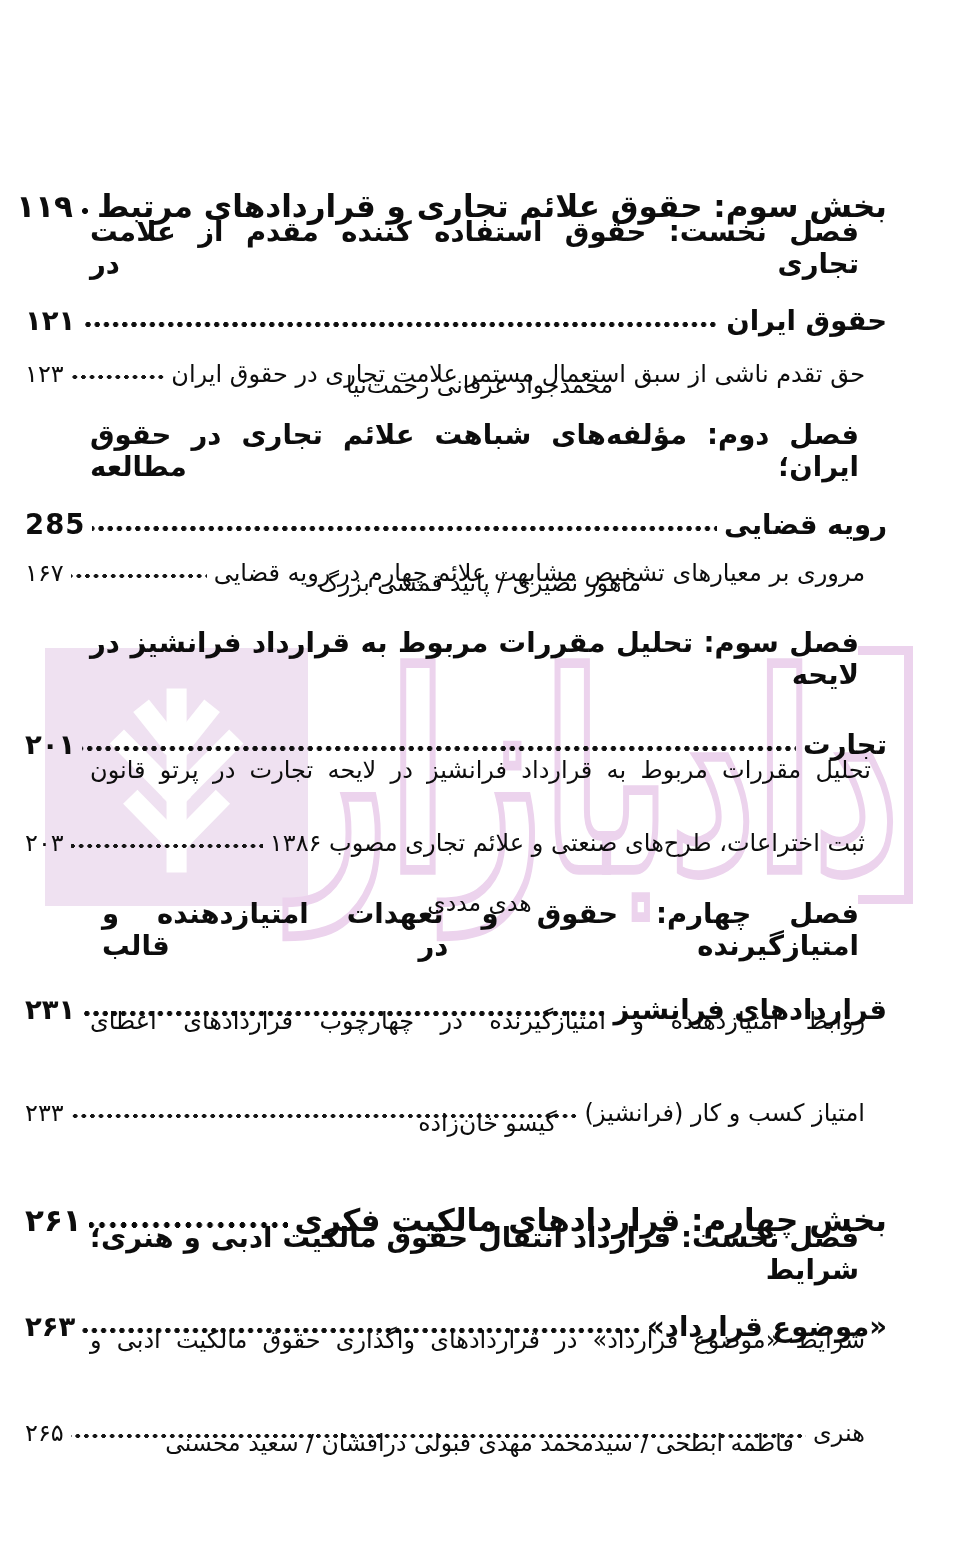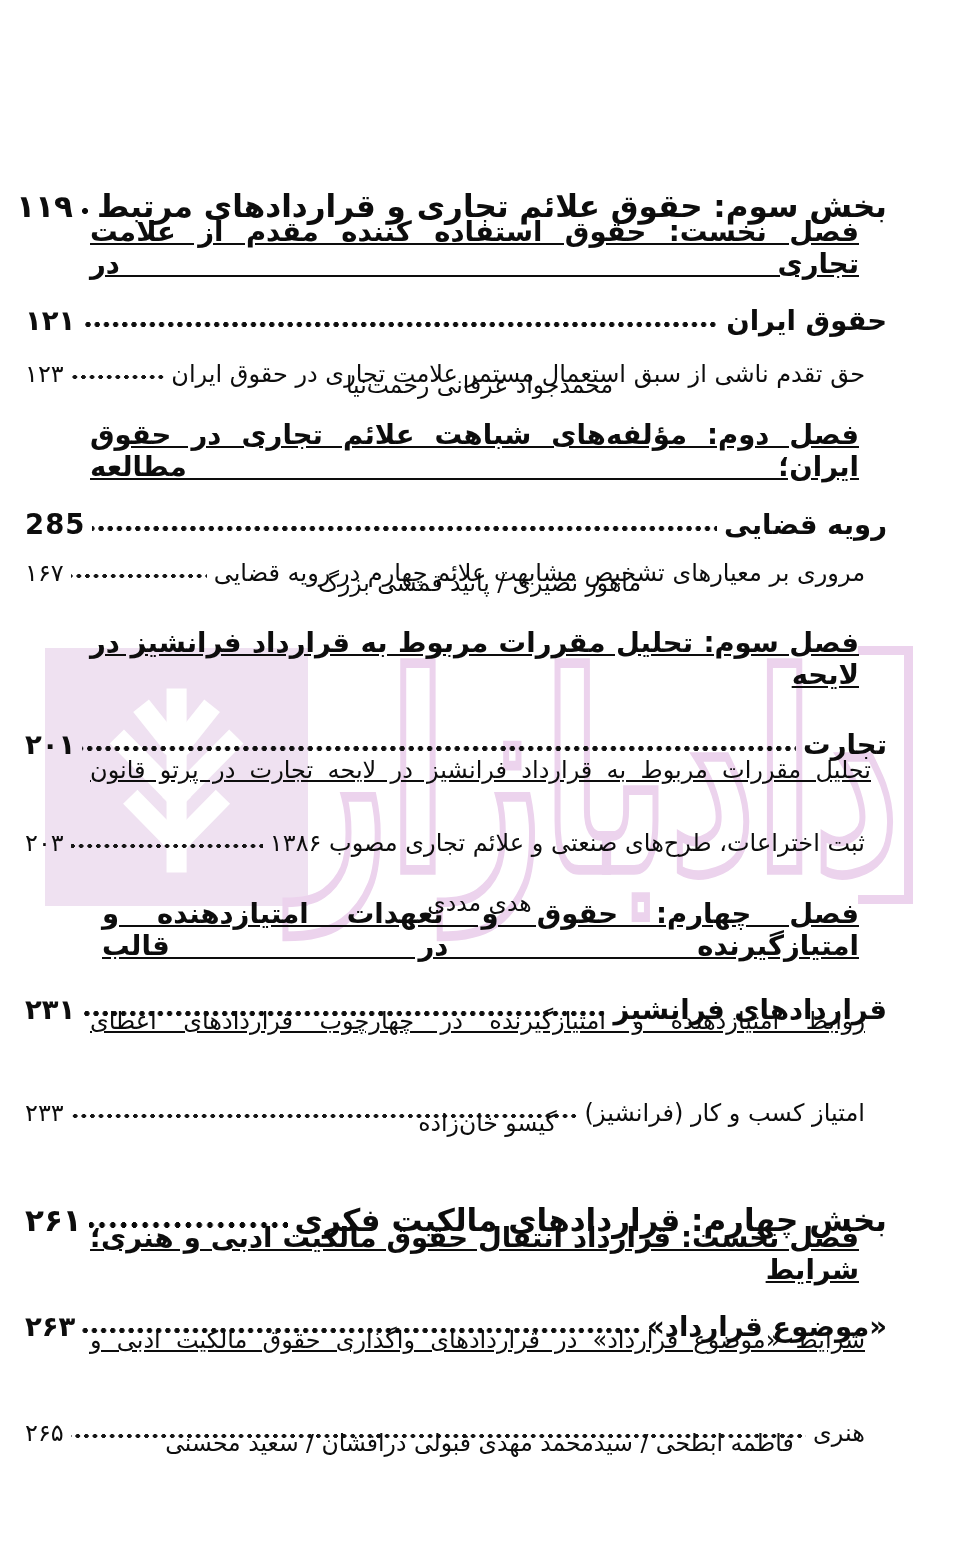--- a/index.html
+++ b/index.html
@@ -64,21 +64,20 @@
   .ch .leader{
     height:11px;
     background-image:radial-gradient(circle,#0e0e0e 2.4px,transparent 2.7px);
     background-size:9.2px 11px;
   }
   .art{font-size:24px;font-weight:normal;}
   .just{
     display:block;
     text-align:justify;text-align-last:justify;
     white-space:normal;
-    text-decoration:underline;
   }
   .auth{
     display:block;
     font-size:23.5px;
     text-align:center;
     left:0;right:0;
   }
 </style>
 </head>
 <body>

